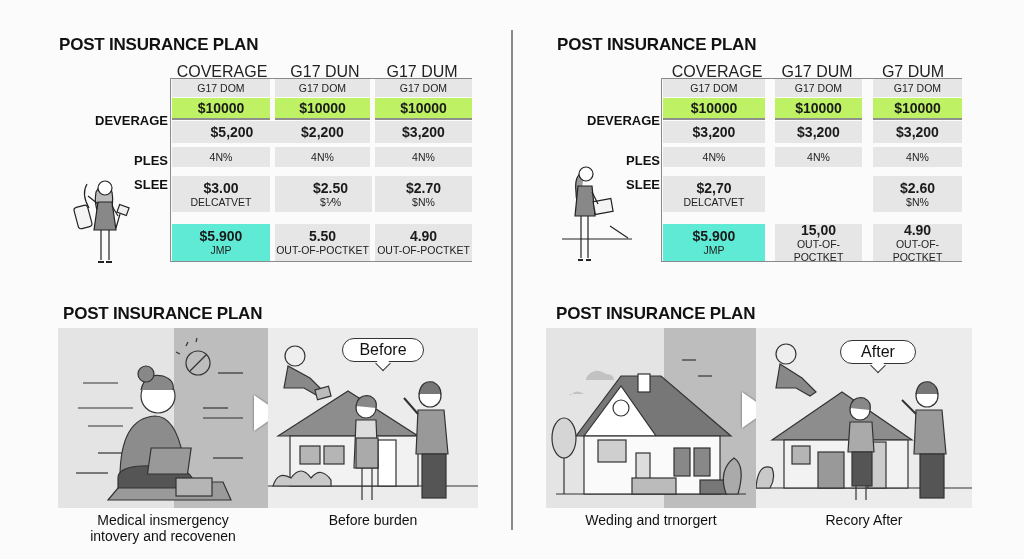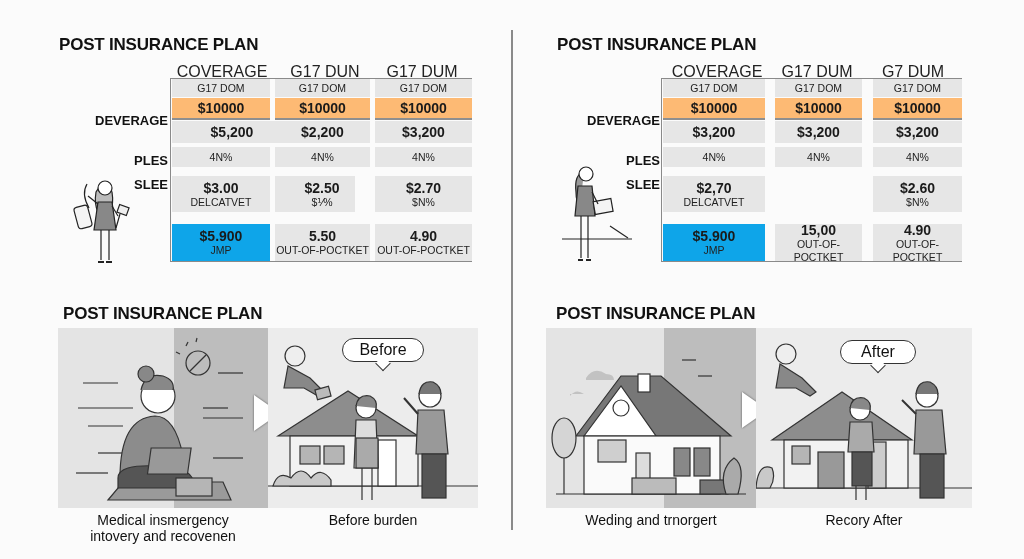--- a/index.html
+++ b/index.html
@@ -9,22 +9,22 @@
   .divider { position: absolute; left: 511px; top: 30px; width: 2px; height: 500px; background: #8a8a8a; }
 
   .title { position: absolute; font-size: 17px; font-weight: 700; letter-spacing: -0.2px; color: #111; }
 
   
   .plan-table { position: absolute; }
   .col-head { position: absolute; top: 0; height: 16px; font-size: 16px; text-align: center; color: #222; }
   .tbl-frame { position: absolute; border-left: 1px solid #8a8a8a; border-bottom: 1px solid #8a8a8a; }
   .tbl-topline { position: absolute; height: 1px; background: #8a8a8a; }
   .cell { position: absolute; display: flex; flex-direction: column; align-items: center; justify-content: center; text-align: center; background: #e6e6e6; }
-  .cell.dark { background: #fdba74; border-bottom: 2px solid #8f8f8f; }
-  .cell.mid  { background: #0ea5e9; }
+  .cell.dark { background: #bef264; border-bottom: 2px solid #8f8f8f; }
+  .cell.mid  { background: #5eead4; }
   .cell .big { font-size: 14px; font-weight: 700; color: #1a1a1a; line-height: 16px; }
   .cell .small { font-size: 10.5px; color: #222; line-height: 13px; }
   .cell .lbl { font-size: 10.5px; color: #222; }
   .row-label { position: absolute; font-size: 13px; font-weight: 700; color: #111; text-align: right; }
 
   
   .panel { position: absolute; overflow: hidden; }
   .caption { position: absolute; font-size: 14px; text-align: center; color: #111; line-height: 16px; }
   .bubble { position: absolute; background: #fff; border: 1.5px solid #333; border-radius: 14px; font-size: 16px; text-align: center; line-height: 21px; color: #111; }
   .bubble::after { content: ""; position: absolute; left: 50%; bottom: -8px; width: 10px; height: 10px; background: #fff; border-right: 1.5px solid #333; border-bottom: 1.5px solid #333; transform: translateX(-50%) rotate(45deg); }
@@ -86,21 +86,21 @@
       <span class="lbl">4N%</span>
     </div>
   <div class="cell" style="left:375px;top:147px;width:97px;height:20px;">
       <span class="lbl">4N%</span>
     </div>
 
   <div class="cell" style="left:172px;top:176px;width:98px;height:36px;">
       <span class="big">$3.00</span>
       <span class="small">DELCATVET</span>
     </div>
-  <div class="cell" style="left:275px;top:176px;width:80px;height:36px;padding-left:14px;">
+  <div class="cell" style="left:275px;top:176px;width:97px;height:36px;padding-left:14px;">
       <span class="big">$2.50</span>
       <span class="small">$⅟%</span>
     </div>
   <div class="cell" style="left:375px;top:176px;width:97px;height:36px;">
       <span class="big">$2.70</span>
       <span class="small">$N%</span>
     </div>
 
   <div class="cell mid" style="left:172px;top:224px;width:98px;height:37px;">
       <span class="big">$5.900</span>

